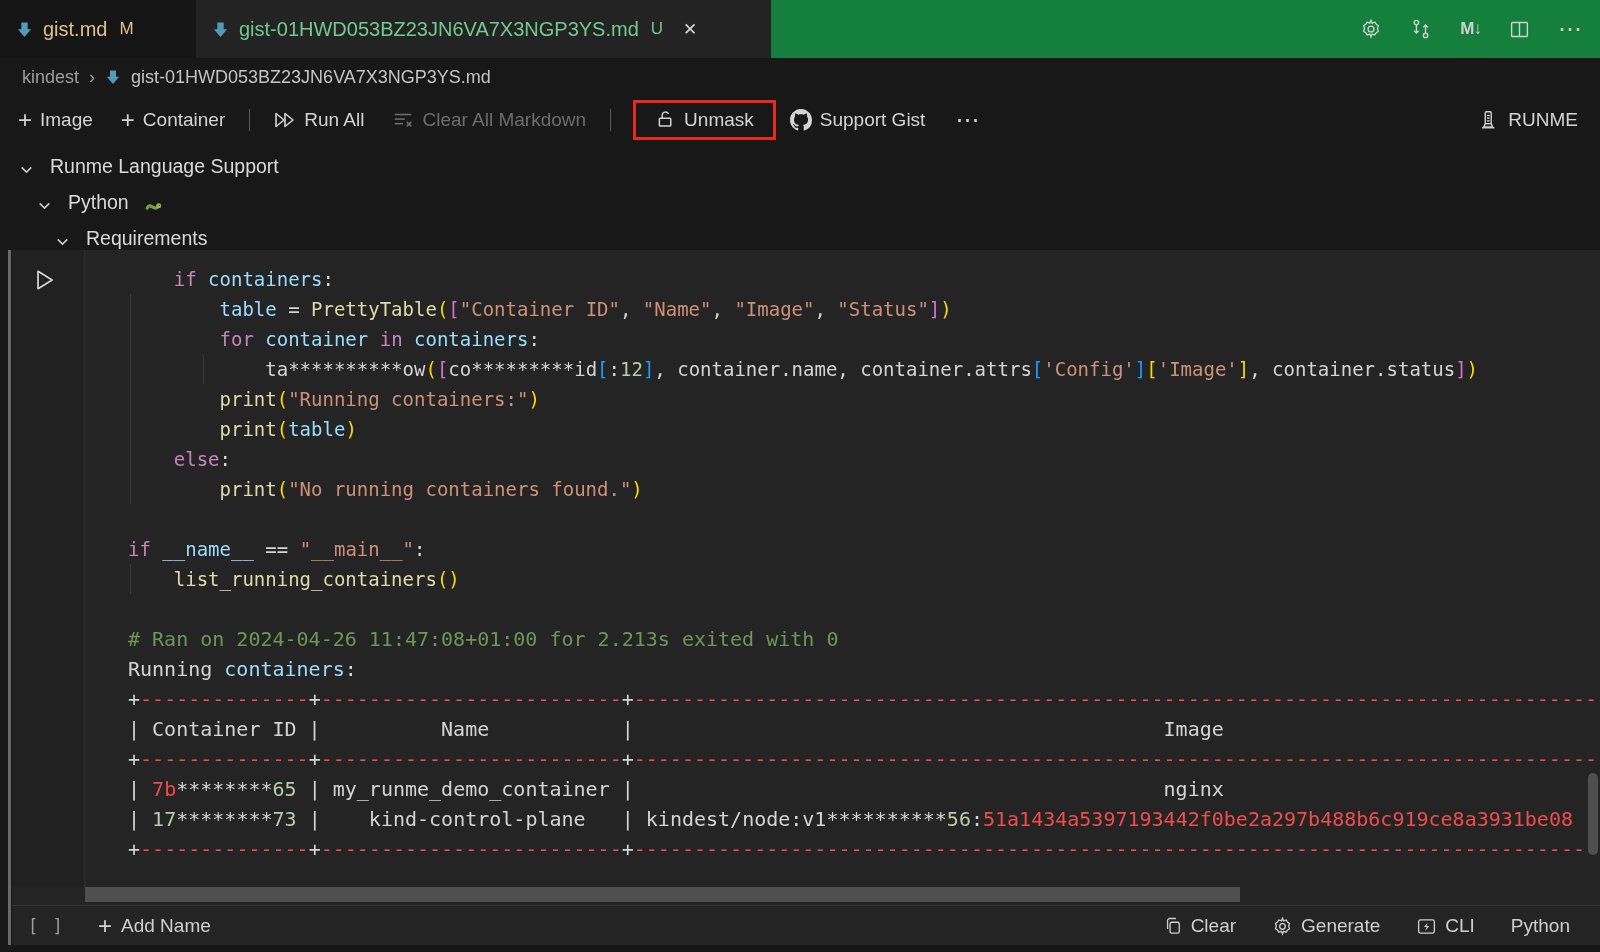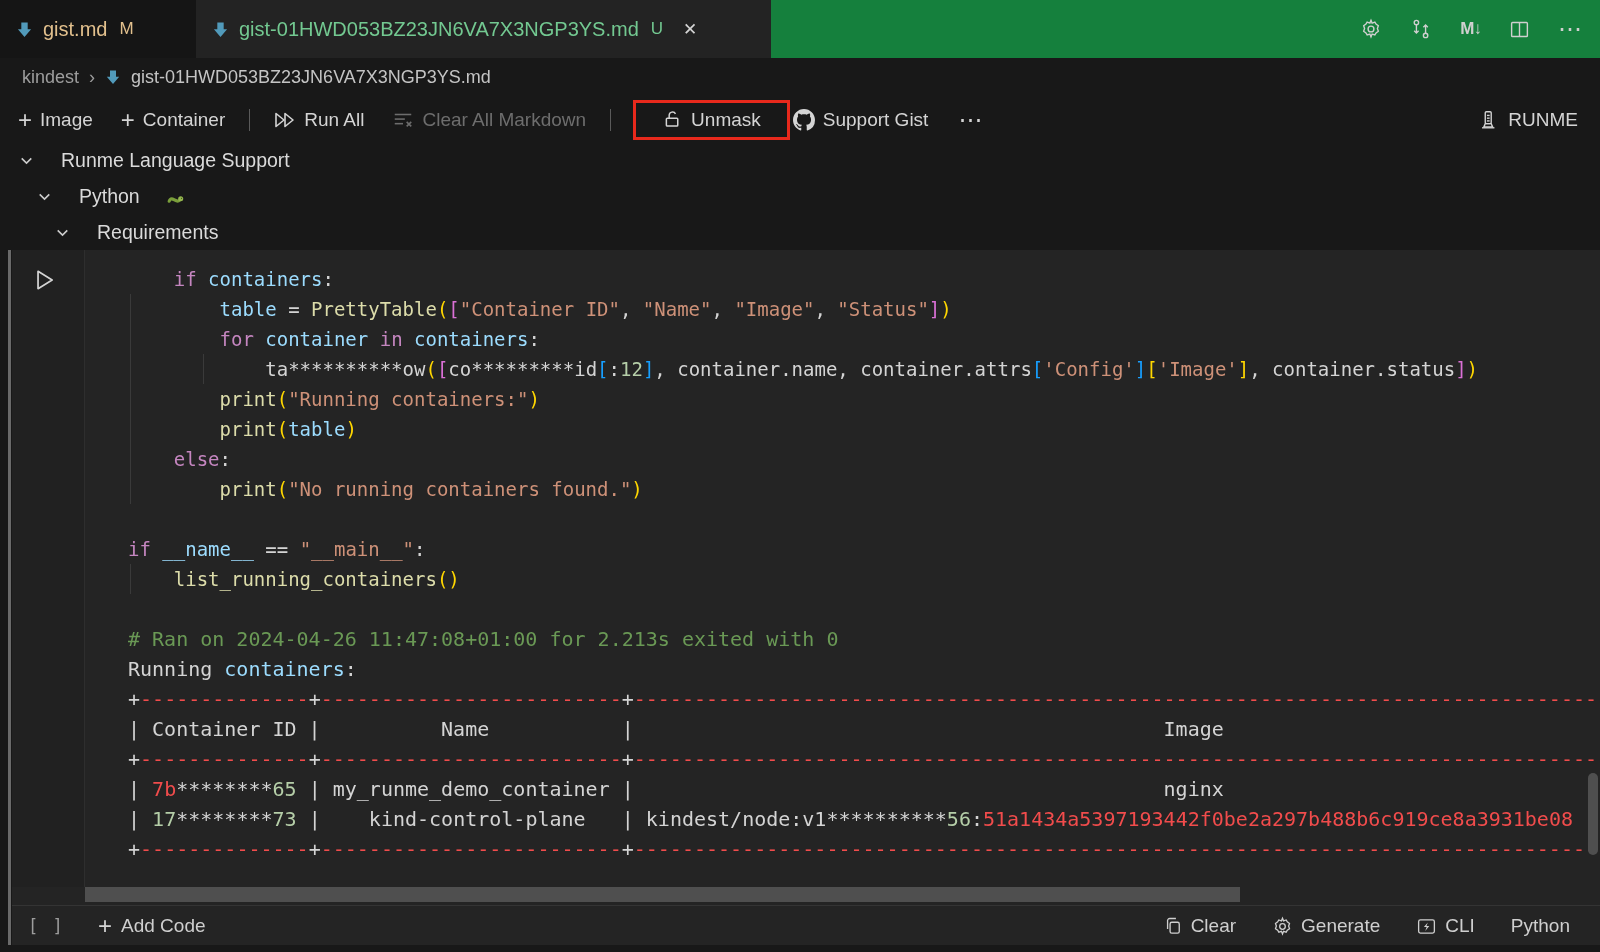--- a/index.html
+++ b/index.html
@@ -27,26 +27,26 @@
 
   
   .crumbs{position:absolute;left:22px;top:58px;height:38px;display:flex;align-items:center;gap:10px;font-size:18px;color:#9d9d9d}
   .crumb-file{color:#c4c4c4}
 
   
   .nbtoolbar{position:absolute;left:0;top:96px;width:1600px;height:47px;display:flex;align-items:center;padding:0 22px 0 18px;box-sizing:border-box;font-size:19px;color:#d4d4d4}
   .tbtn{display:flex;align-items:center;gap:8px;margin-right:28px;cursor:pointer;white-space:nowrap}
   .tbtn.disabled{color:#6d6d6d}
   .tsep{width:1px;height:22px;background:#5a5a5a;margin:0 22px 0 -4px}
-  .unmask{border:3px solid #E8291C;padding:6px 26px;margin-right:3px}
+  .unmask{border:3px solid #E8291C;padding:6px 19px;margin-right:14px}
   .plusglyph{font-size:24px;font-weight:300;line-height:1;color:#d4d4d4}
   .runme-brand{margin-left:auto;display:flex;align-items:center;gap:9px;font-size:19px;color:#d4d4d4}
 
   
-  .treerow{position:absolute;height:36px;display:flex;align-items:center;gap:26px;font-size:19.5px;color:#dadada;cursor:pointer}
+  .treerow{position:absolute;height:36px;display:flex;align-items:flex-end;gap:15px;font-size:19.5px;color:#dadada;cursor:pointer}
 
   
   .focusbar{position:absolute;left:8px;top:250px;width:3px;height:695px;background:#6a6a6a}
   .cell{position:absolute;left:12px;top:250px;width:1588px;height:695px;background:#242424;overflow:hidden}
   .gutter{position:absolute;left:0;top:0;width:73px;height:637px;background:#212121;border-right:1px solid #2e2e2e;box-sizing:border-box}
   .playbtn{position:absolute;left:19px;top:17px;cursor:pointer}
   .lines{position:absolute;left:116px;top:14px;white-space:pre;font-family:"DejaVu Sans Mono","Liberation Mono",monospace}
   .line{height:30px;line-height:30px;white-space:pre}
   .line.code{font-size:19px}
   .line.out{font-size:20px}
@@ -235,21 +235,21 @@
 
   <div class="lines"><div class="line code"><span style="color: rgb(212, 212, 212);">    </span><span style="color: rgb(197, 134, 192);">if</span><span style="color: rgb(212, 212, 212);"> </span><span style="color: rgb(156, 220, 254);">containers</span><span style="color: rgb(212, 212, 212);">:</span></div><div class="line code"><span style="color: rgb(212, 212, 212);">        </span><span style="color: rgb(156, 220, 254);">table</span><span style="color: rgb(212, 212, 212);"> = </span><span style="color: rgb(220, 220, 170);">PrettyTable</span><span style="color: rgb(255, 215, 0);">(</span><span style="color: rgb(218, 112, 214);">[</span><span style="color: rgb(206, 145, 120);">"Container ID"</span><span style="color: rgb(212, 212, 212);">, </span><span style="color: rgb(206, 145, 120);">"Name"</span><span style="color: rgb(212, 212, 212);">, </span><span style="color: rgb(206, 145, 120);">"Image"</span><span style="color: rgb(212, 212, 212);">, </span><span style="color: rgb(206, 145, 120);">"Status"</span><span style="color: rgb(218, 112, 214);">]</span><span style="color: rgb(255, 215, 0);">)</span></div><div class="line code"><span style="color: rgb(212, 212, 212);">        </span><span style="color: rgb(197, 134, 192);">for</span><span style="color: rgb(212, 212, 212);"> </span><span style="color: rgb(156, 220, 254);">container</span><span style="color: rgb(212, 212, 212);"> </span><span style="color: rgb(197, 134, 192);">in</span><span style="color: rgb(212, 212, 212);"> </span><span style="color: rgb(156, 220, 254);">containers</span><span style="color: rgb(212, 212, 212);">:</span></div><div class="line code"><span style="color: rgb(212, 212, 212);">            ta</span><span style="color: rgb(212, 212, 212);">**********</span><span style="color: rgb(212, 212, 212);">ow</span><span style="color: rgb(255, 215, 0);">(</span><span style="color: rgb(218, 112, 214);">[</span><span style="color: rgb(212, 212, 212);">co</span><span style="color: rgb(212, 212, 212);">*********</span><span style="color: rgb(212, 212, 212);">id</span><span style="color: rgb(23, 159, 255);">[</span><span style="color: rgb(212, 212, 212);">:</span><span style="color: rgb(181, 206, 168);">12</span><span style="color: rgb(23, 159, 255);">]</span><span style="color: rgb(212, 212, 212);">, container.name, container.attrs</span><span style="color: rgb(23, 159, 255);">[</span><span style="color: rgb(206, 145, 120);">'Config'</span><span style="color: rgb(23, 159, 255);">]</span><span style="color: rgb(255, 215, 0);">[</span><span style="color: rgb(206, 145, 120);">'Image'</span><span style="color: rgb(255, 215, 0);">]</span><span style="color: rgb(212, 212, 212);">, container.status</span><span style="color: rgb(218, 112, 214);">]</span><span style="color: rgb(255, 215, 0);">)</span></div><div class="line code"><span style="color: rgb(212, 212, 212);">        </span><span style="color: rgb(220, 220, 170);">print</span><span style="color: rgb(255, 215, 0);">(</span><span style="color: rgb(206, 145, 120);">"Running containers:"</span><span style="color: rgb(255, 215, 0);">)</span></div><div class="line code"><span style="color: rgb(212, 212, 212);">        </span><span style="color: rgb(220, 220, 170);">print</span><span style="color: rgb(255, 215, 0);">(</span><span style="color: rgb(156, 220, 254);">table</span><span style="color: rgb(255, 215, 0);">)</span></div><div class="line code"><span style="color: rgb(212, 212, 212);">    </span><span style="color: rgb(197, 134, 192);">else</span><span style="color: rgb(212, 212, 212);">:</span></div><div class="line code"><span style="color: rgb(212, 212, 212);">        </span><span style="color: rgb(220, 220, 170);">print</span><span style="color: rgb(255, 215, 0);">(</span><span style="color: rgb(206, 145, 120);">"No running containers found."</span><span style="color: rgb(255, 215, 0);">)</span></div><div class="line code">&nbsp;</div><div class="line code"><span style="color: rgb(197, 134, 192);">if</span><span style="color: rgb(212, 212, 212);"> </span><span style="color: rgb(156, 220, 254);">__name__</span><span style="color: rgb(212, 212, 212);"> == </span><span style="color: rgb(206, 145, 120);">"__main__"</span><span style="color: rgb(212, 212, 212);">:</span></div><div class="line code"><span style="color: rgb(212, 212, 212);">    </span><span style="color: rgb(220, 220, 170);">list_running_containers</span><span style="color: rgb(255, 215, 0);">()</span></div><div class="line code">&nbsp;</div><div class="line out"><span style="color: rgb(106, 153, 85);"># Ran on 2024-04-26 11:47:08+01:00 for 2.213s exited with 0</span></div><div class="line out"><span style="color: rgb(212, 212, 212);">Running </span><span style="color: rgb(156, 220, 254);">containers</span><span style="color: rgb(212, 212, 212);">:</span></div><div class="line out"><span style="color: rgb(212, 212, 212);">+</span><span style="color: rgb(241, 76, 76);">--------------</span><span style="color: rgb(212, 212, 212);">+</span><span style="color: rgb(241, 76, 76);">-------------------------</span><span style="color: rgb(212, 212, 212);">+</span><span style="color: rgb(241, 76, 76);">---------------------------------------------------------------------------------------------</span></div><div class="line out"><span style="color: rgb(212, 212, 212);">| Container ID |          Name           |</span><span style="color: rgb(212, 212, 212);">                                            </span><span style="color: rgb(212, 212, 212);">Image</span><span style="color: rgb(212, 212, 212);">                                            </span></div><div class="line out"><span style="color: rgb(212, 212, 212);">+</span><span style="color: rgb(241, 76, 76);">--------------</span><span style="color: rgb(212, 212, 212);">+</span><span style="color: rgb(241, 76, 76);">-------------------------</span><span style="color: rgb(212, 212, 212);">+</span><span style="color: rgb(241, 76, 76);">---------------------------------------------------------------------------------------------</span></div><div class="line out"><span style="color: rgb(212, 212, 212);">| </span><span style="color: rgb(241, 76, 76);">7b</span><span style="color: rgb(212, 212, 212);">********</span><span style="color: rgb(181, 206, 168);">65</span><span style="color: rgb(212, 212, 212);"> | my_runme_demo_container |</span><span style="color: rgb(212, 212, 212);">                                            </span><span style="color: rgb(212, 212, 212);">nginx</span><span style="color: rgb(212, 212, 212);">                                            </span></div><div class="line out"><span style="color: rgb(212, 212, 212);">| </span><span style="color: rgb(181, 206, 168);">17</span><span style="color: rgb(212, 212, 212);">********</span><span style="color: rgb(181, 206, 168);">73</span><span style="color: rgb(212, 212, 212);"> |    kind-control-plane   | kindest/node:v1</span><span style="color: rgb(212, 212, 212);">**********</span><span style="color: rgb(181, 206, 168);">56</span><span style="color: rgb(212, 212, 212);">:</span><span style="color: rgb(241, 76, 76);">51a1434a5397193442f0be2a297b488b6c919ce8a3931be08</span></div><div class="line out"><span style="color: rgb(212, 212, 212);">+</span><span style="color: rgb(241, 76, 76);">--------------</span><span style="color: rgb(212, 212, 212);">+</span><span style="color: rgb(241, 76, 76);">-------------------------</span><span style="color: rgb(212, 212, 212);">+</span><span style="color: rgb(241, 76, 76);">---------------------------------------------------------------------------------------------</span></div></div>
 
   <div class="hscroll"></div>
   <div class="vscroll"></div>
 
   <div class="cellbar">
     <span class="execbrackets">[ ]</span>
     <span class="addname">
       <span class="plusglyph">+</span>
-      <span>Add Code</span>
+      <span>Add Name</span>
     </span>
     <span class="cellbar-right">
       <span class="cbtn">
         <span>
           <svg width="20" height="20" viewBox="0 0 24 24" fill="none" stroke="#cfcfcf" stroke-width="1.6">
               <rect x="8.5" y="7.5" width="11" height="13" rx="2"></rect>
               <path d="M5.5 15.5v-10a2.5 2.5 0 0 1 2.5-2.5h7.5"></path>
             </svg>
         </span>
         <span>Clear</span>

